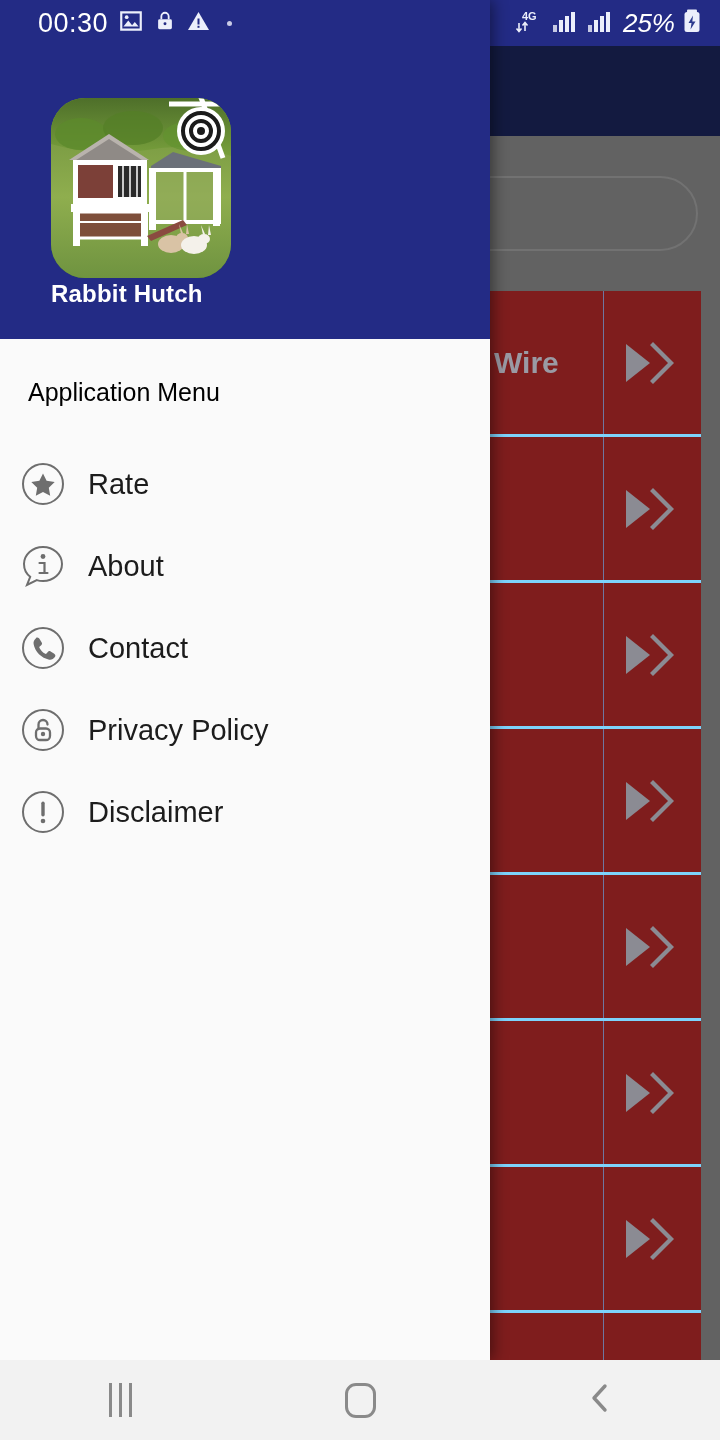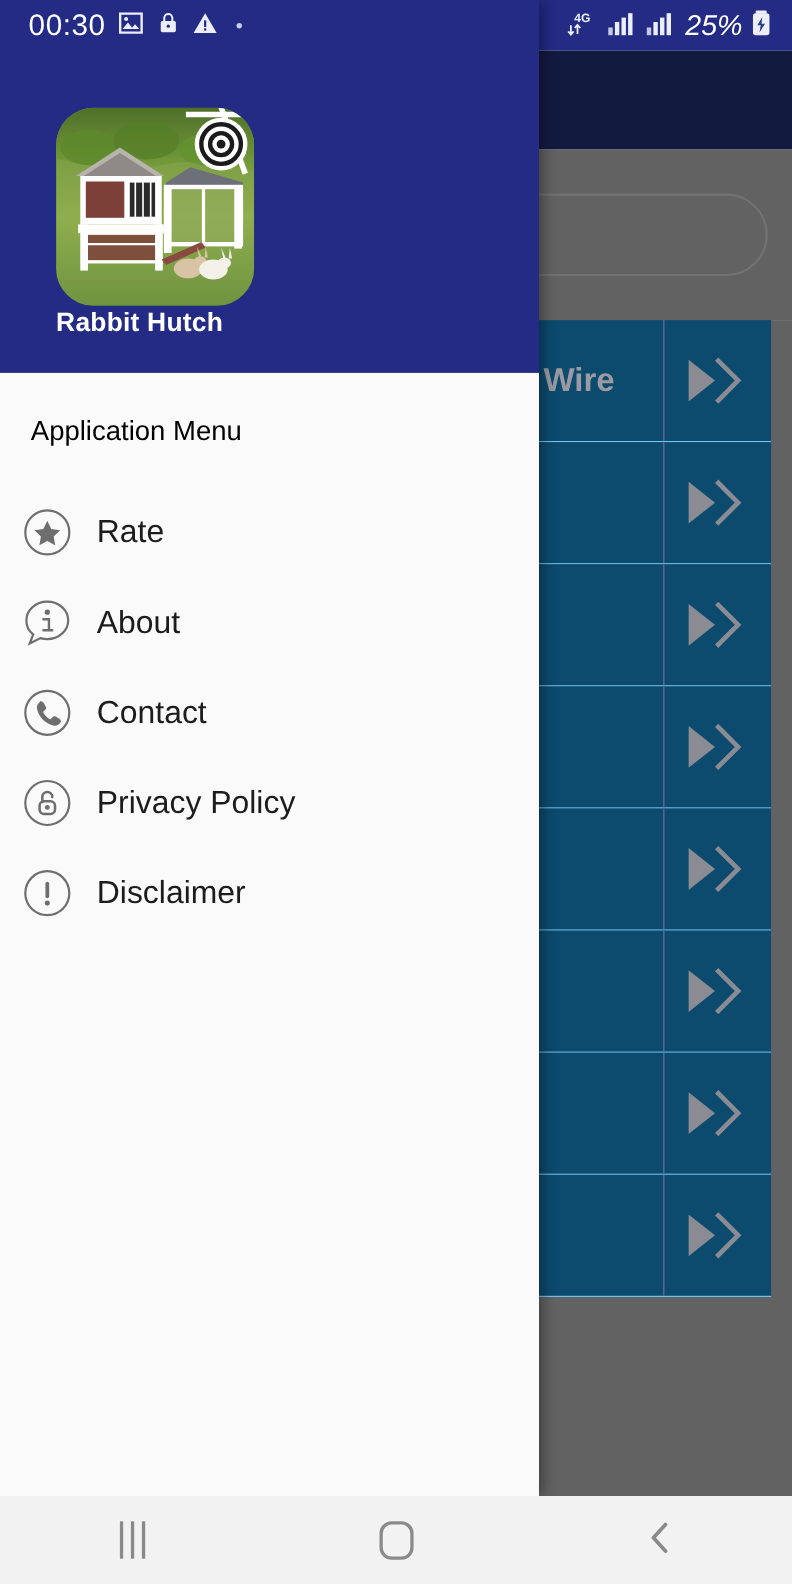--- a/index.html
+++ b/index.html
@@ -53,24 +53,24 @@
   }
   .bg-list {
     position: absolute;
     left: 488px; top: 291px;
     width: 232px; height: 1069px;
     background: #626262;
     overflow: hidden;
   }
   .bg-row {
     position: relative;
-    height: 111px;
+    height: 146px;
     width: 213px;
-    background: #0c4a6e;
-    border-bottom: 1px solid #7dd3fc;
+    background: #7f1d1d;
+    border-bottom: 3px solid #7dd3fc;
     box-sizing: border-box;
   }
   .bg-row-label {
     position: absolute;
     left: 6px;
     top: 50%;
     transform: translateY(-50%);
     font-size: 30px;
     font-weight: bold;
     color: #9a9aa4;
@@ -168,21 +168,21 @@
     width: 720px; height: 46px;
     z-index: 30;
     display: flex;
     align-items: center;
     color: #ffffff;
   }
   .sb-left {
     display: flex;
     align-items: center;
     gap: 10px;
-    margin-left: 26px;
+    margin-left: 38px;
   }
   .sb-time {
     font-size: 27px;
     letter-spacing: 0.5px;
   }
   .sb-right {
     position: absolute;
     right: 18px;
     display: flex;
     align-items: center;

